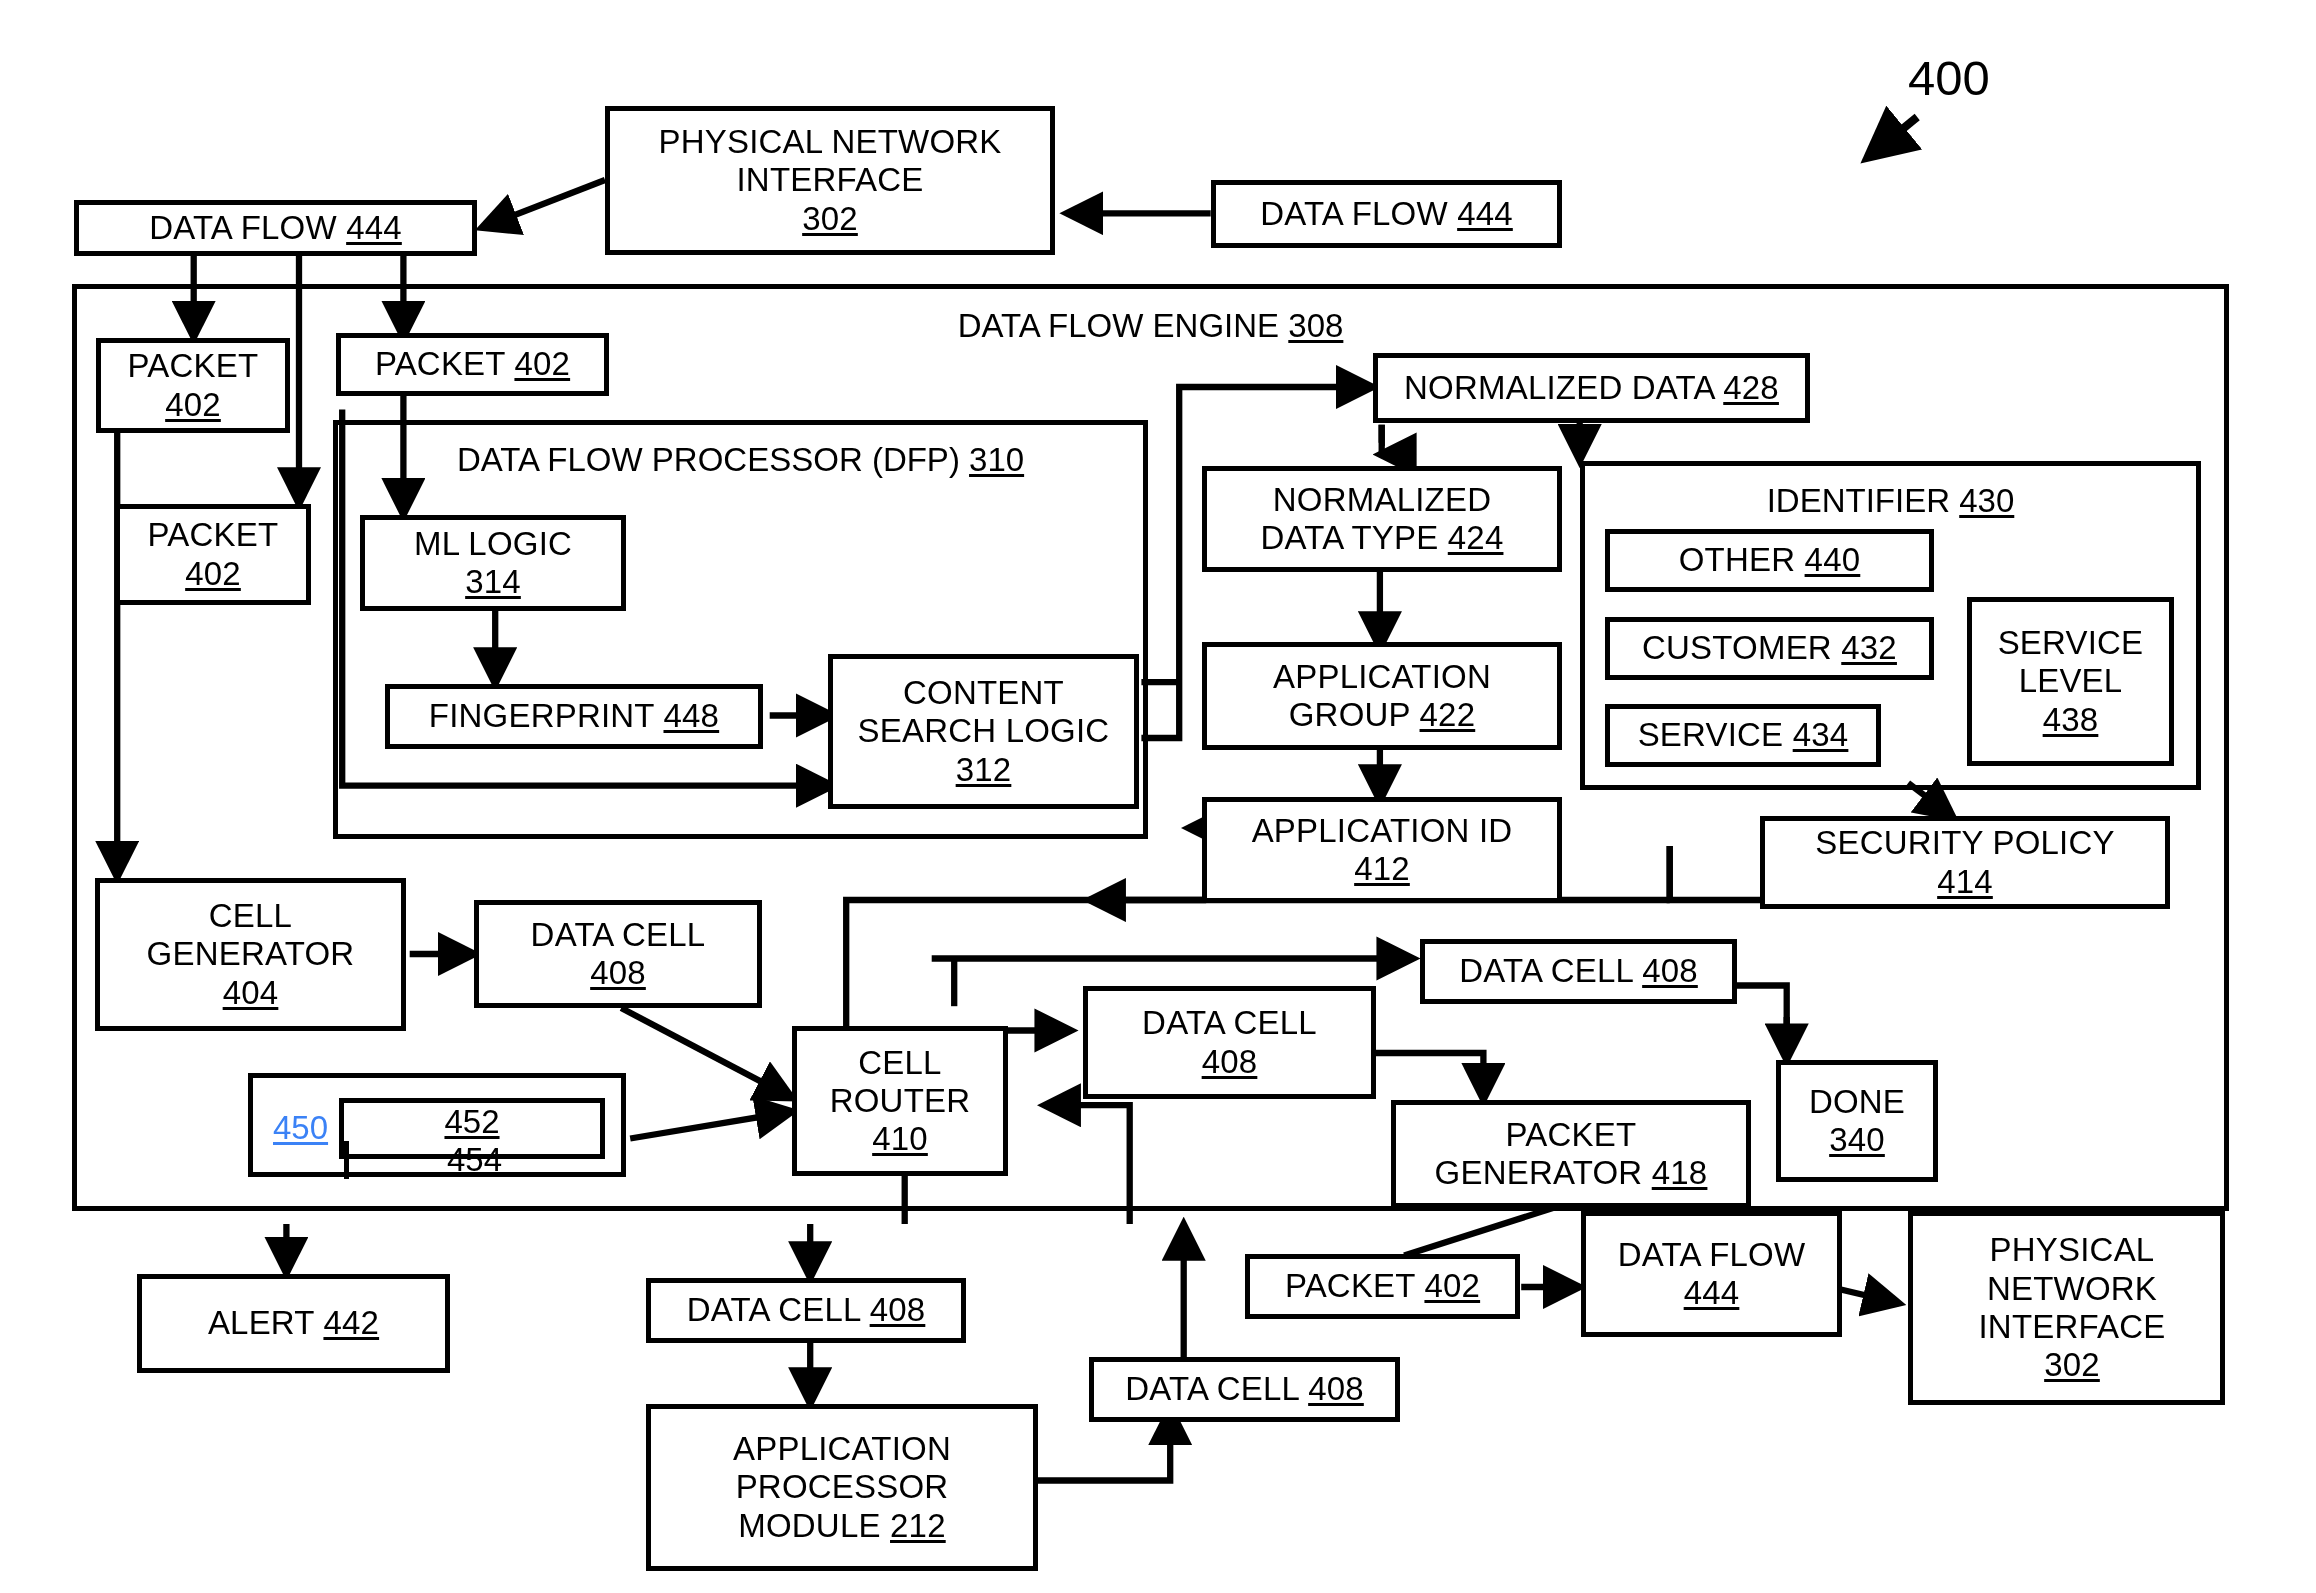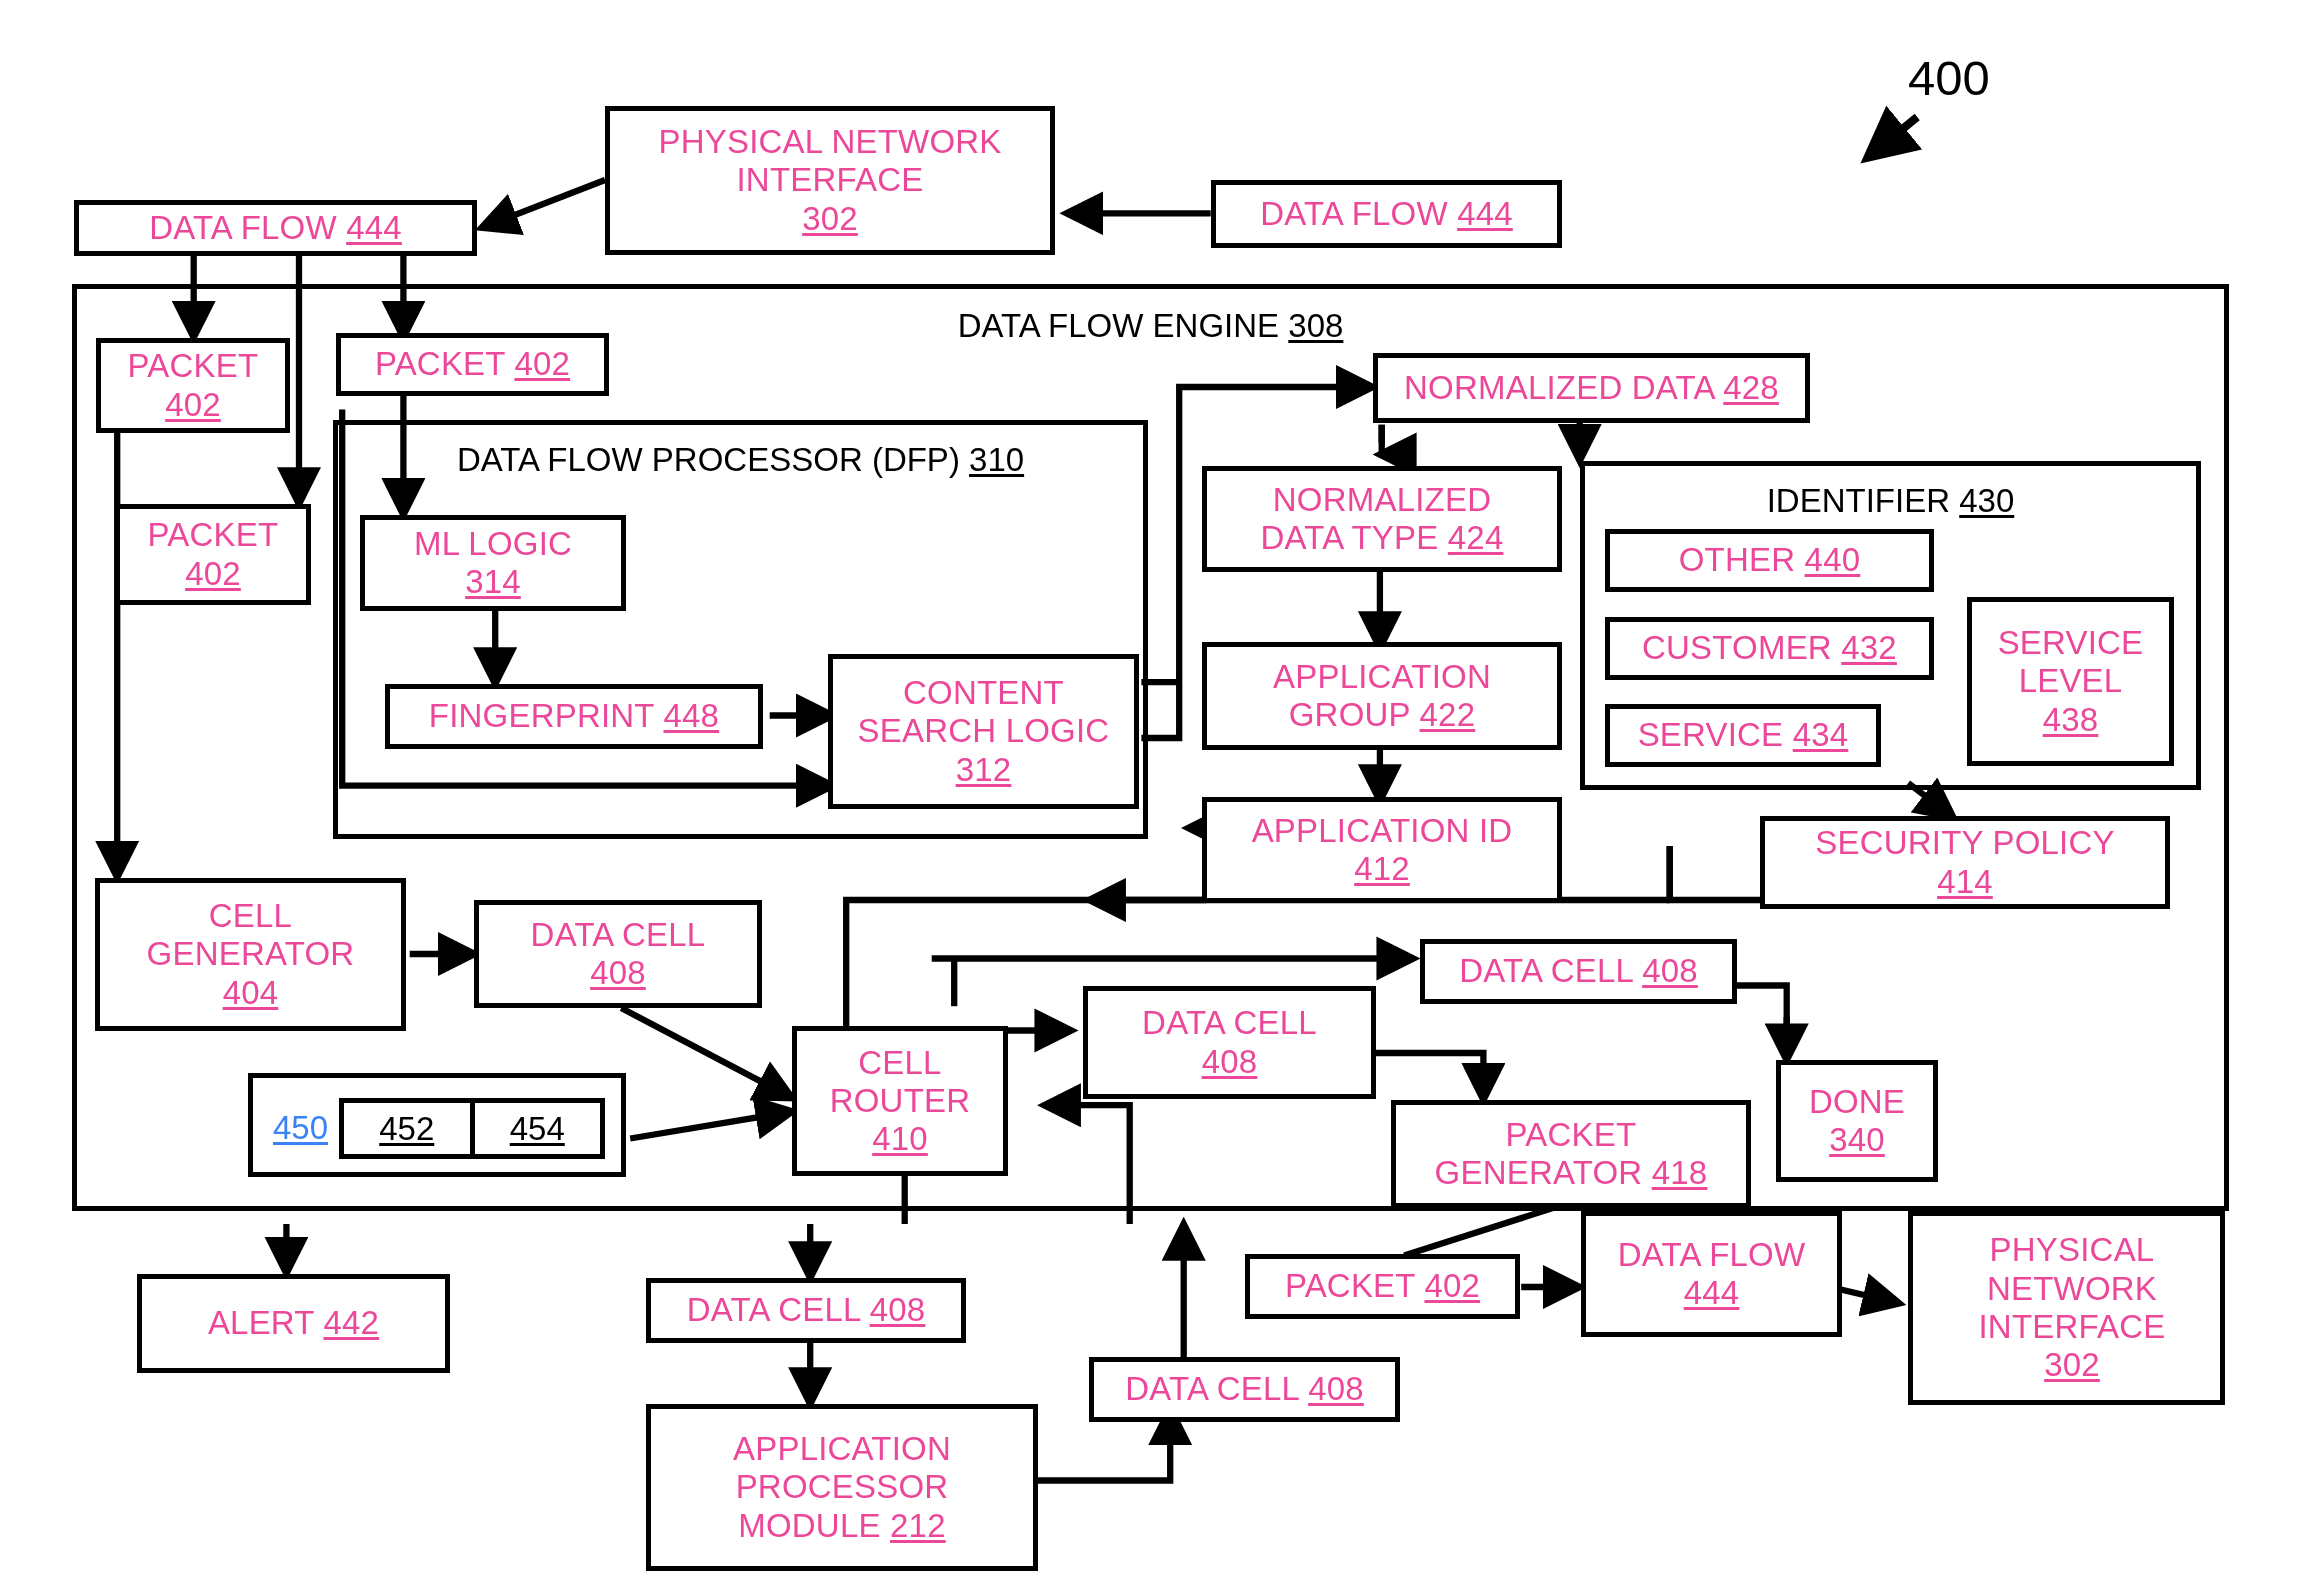--- a/index.html
+++ b/index.html
@@ -24,21 +24,21 @@
   }
   .box {
     position: absolute;
     box-sizing: border-box;
     border: 5.4px solid #000;
     background: #fff;
     display: flex;
     align-items: center;
     justify-content: center;
     text-align: center;
-    color: #ec4899;
+    color: #000000;
     font-size: 33px;
     line-height: 1.16;
     letter-spacing: 0.2px;
     font-family: "Liberation Sans", sans-serif;
   }
   .box .txt { padding: 1.8px 7.2px; }
   .container {
     position: absolute;
     box-sizing: border-box;
     border: 5.4px solid #000;
@@ -363,21 +363,21 @@
     <span class="txt">
       <span>DATA CELL</span><br>
       <span class="ref">408</span>
     </span>
   </div>
 
   <div class="strip-outer" style="left:248px; top:1073px; width:378px; height:104px;">
     <div class="strip-label" style="left:20px; top:23.4px; height:54px;">
       <span class="ref">450</span>
     </div>
-    <div class="strip-inner" style="left:86px; top:20px; width:266px; height:61px;">
+    <div class="strip-inner" style="left:86px; top:20px; width:266px; height:61px;flex-direction:column;">
       <div class="strip-cell">
         <span class="ref">452</span>
       </div>
       <div class="strip-cell">
         <span class="ref">454</span>
       </div>
     </div>
   </div>
 
   <div class="box" style="left:792px; top:1026px; width:216px; height:150px;">

